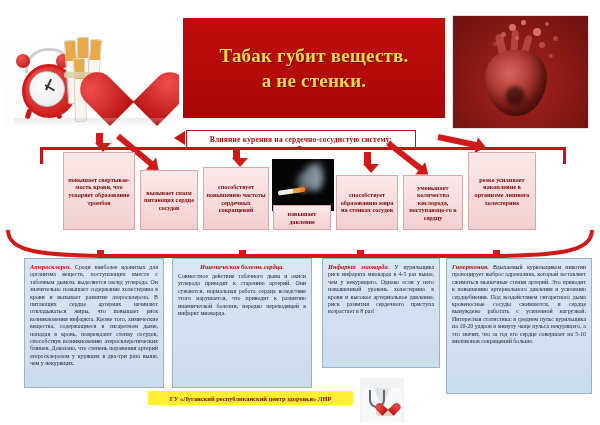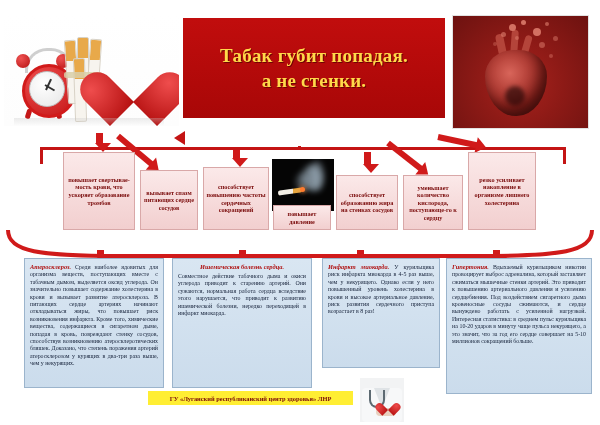--- a/index.html
+++ b/index.html
@@ -202,25 +202,28 @@
       <i style="left:48px;top:16px;width:5px;height:5px;opacity:.6;"></i>
       <i style="left:86px;top:26px;width:6px;height:6px;opacity:.5;"></i>
       <i style="left:100px;top:20px;width:5px;height:5px;opacity:.45;"></i>
       <i style="left:62px;top:20px;width:4px;height:4px;opacity:.5;"></i>
       <i style="left:96px;top:38px;width:4px;height:4px;opacity:.4;"></i>
       <i style="left:40px;top:26px;width:4px;height:4px;opacity:.35;"></i>
     </div>
   </div>
 
   <div id="title-banner">
-    <div class="line">Табак губит попадая.</div>
+    <div class="line">Табак губит веществ.</div>
     <div class="line">а не стенки.</div>
   </div>
 
   <div class="arrow-left-tip"></div>
+  <div id="header-bar">
+    <span>Влияние курения на сердечно-сосудистую систему:</span>
+  </div>
   <div class="hdr-stub"></div>
   <div class="bracket"></div>
 
   <div class="down-arrow" style="left:95px;top:133px;">
     <div class="shaft" style="height:10px;"></div>
       <div class="head"></div>
   </div>
   <div class="diag" style="left:118px;top:133px;width:46px;transform:rotate(40deg);">
     <div class="tip"></div>
   </div>

